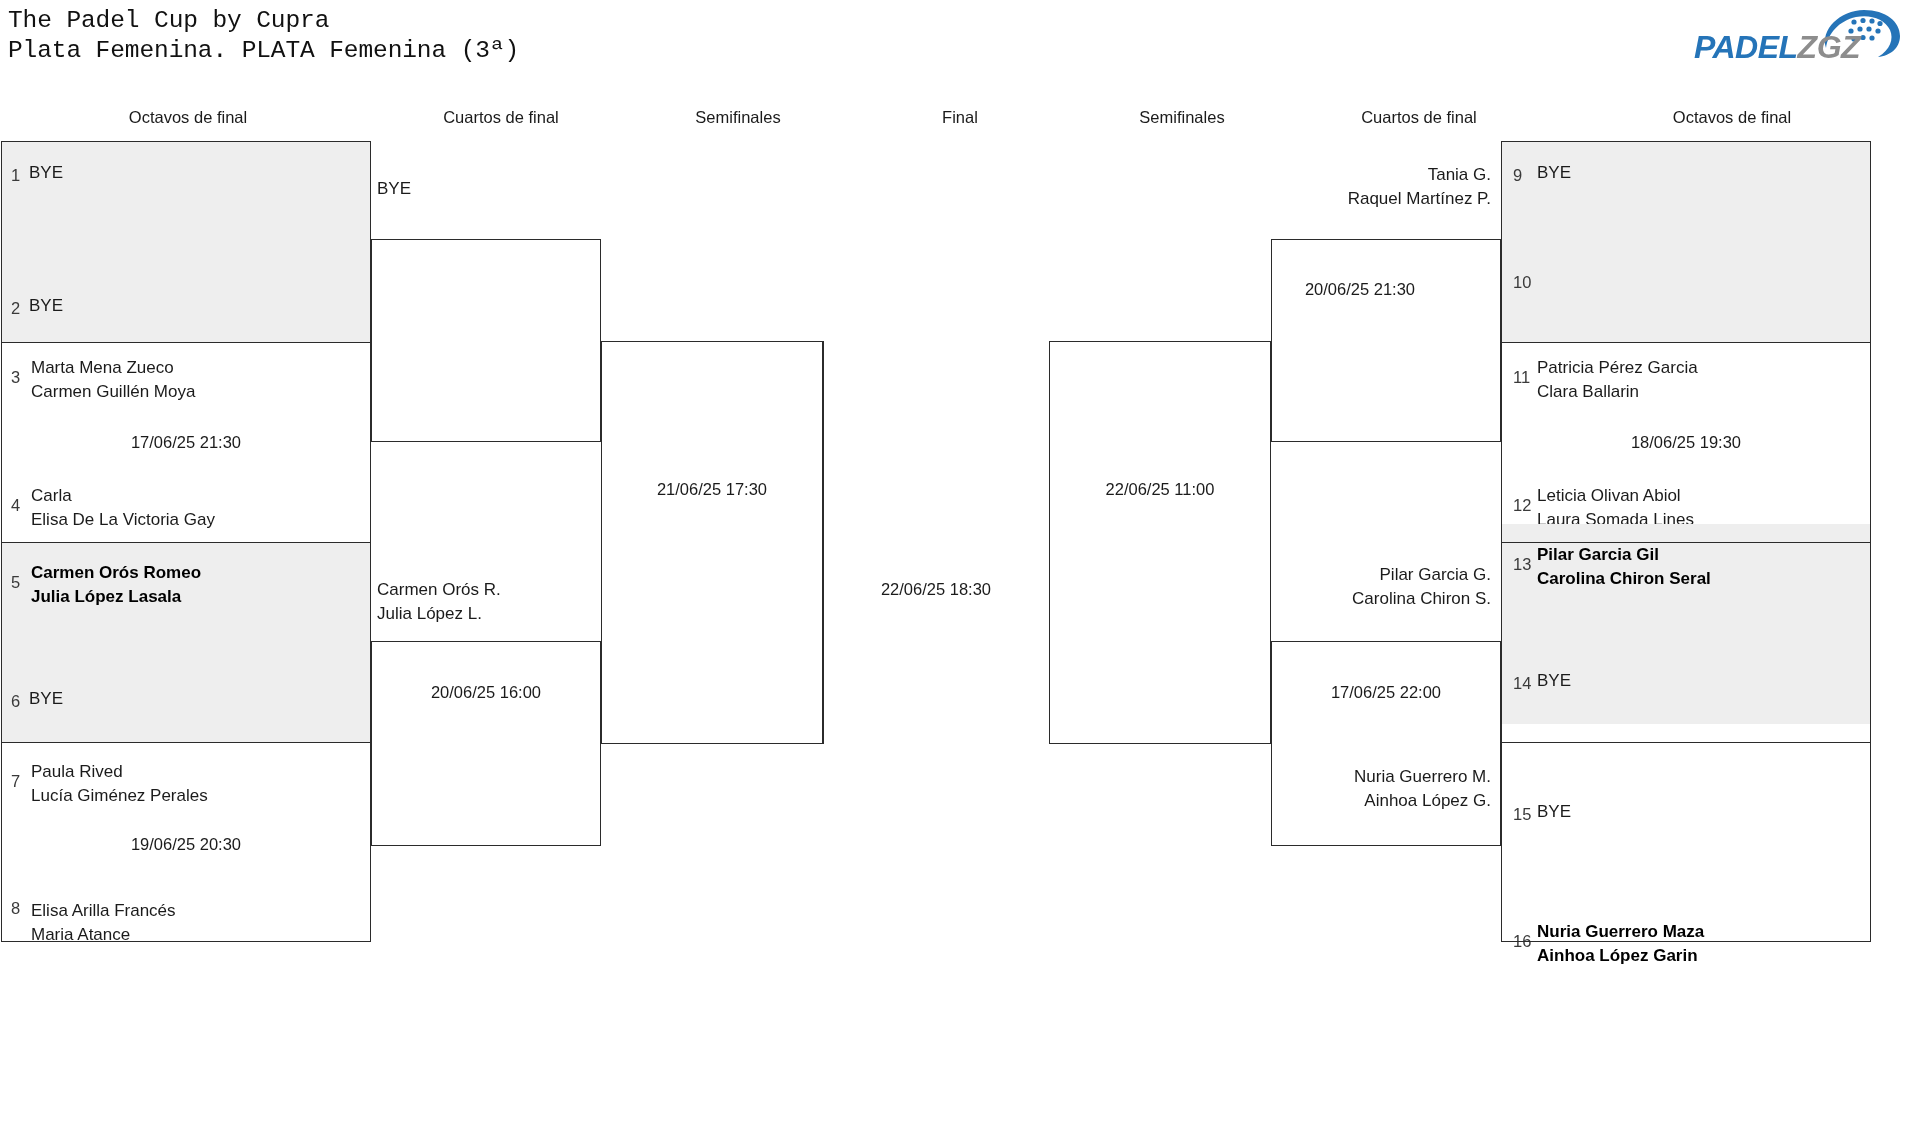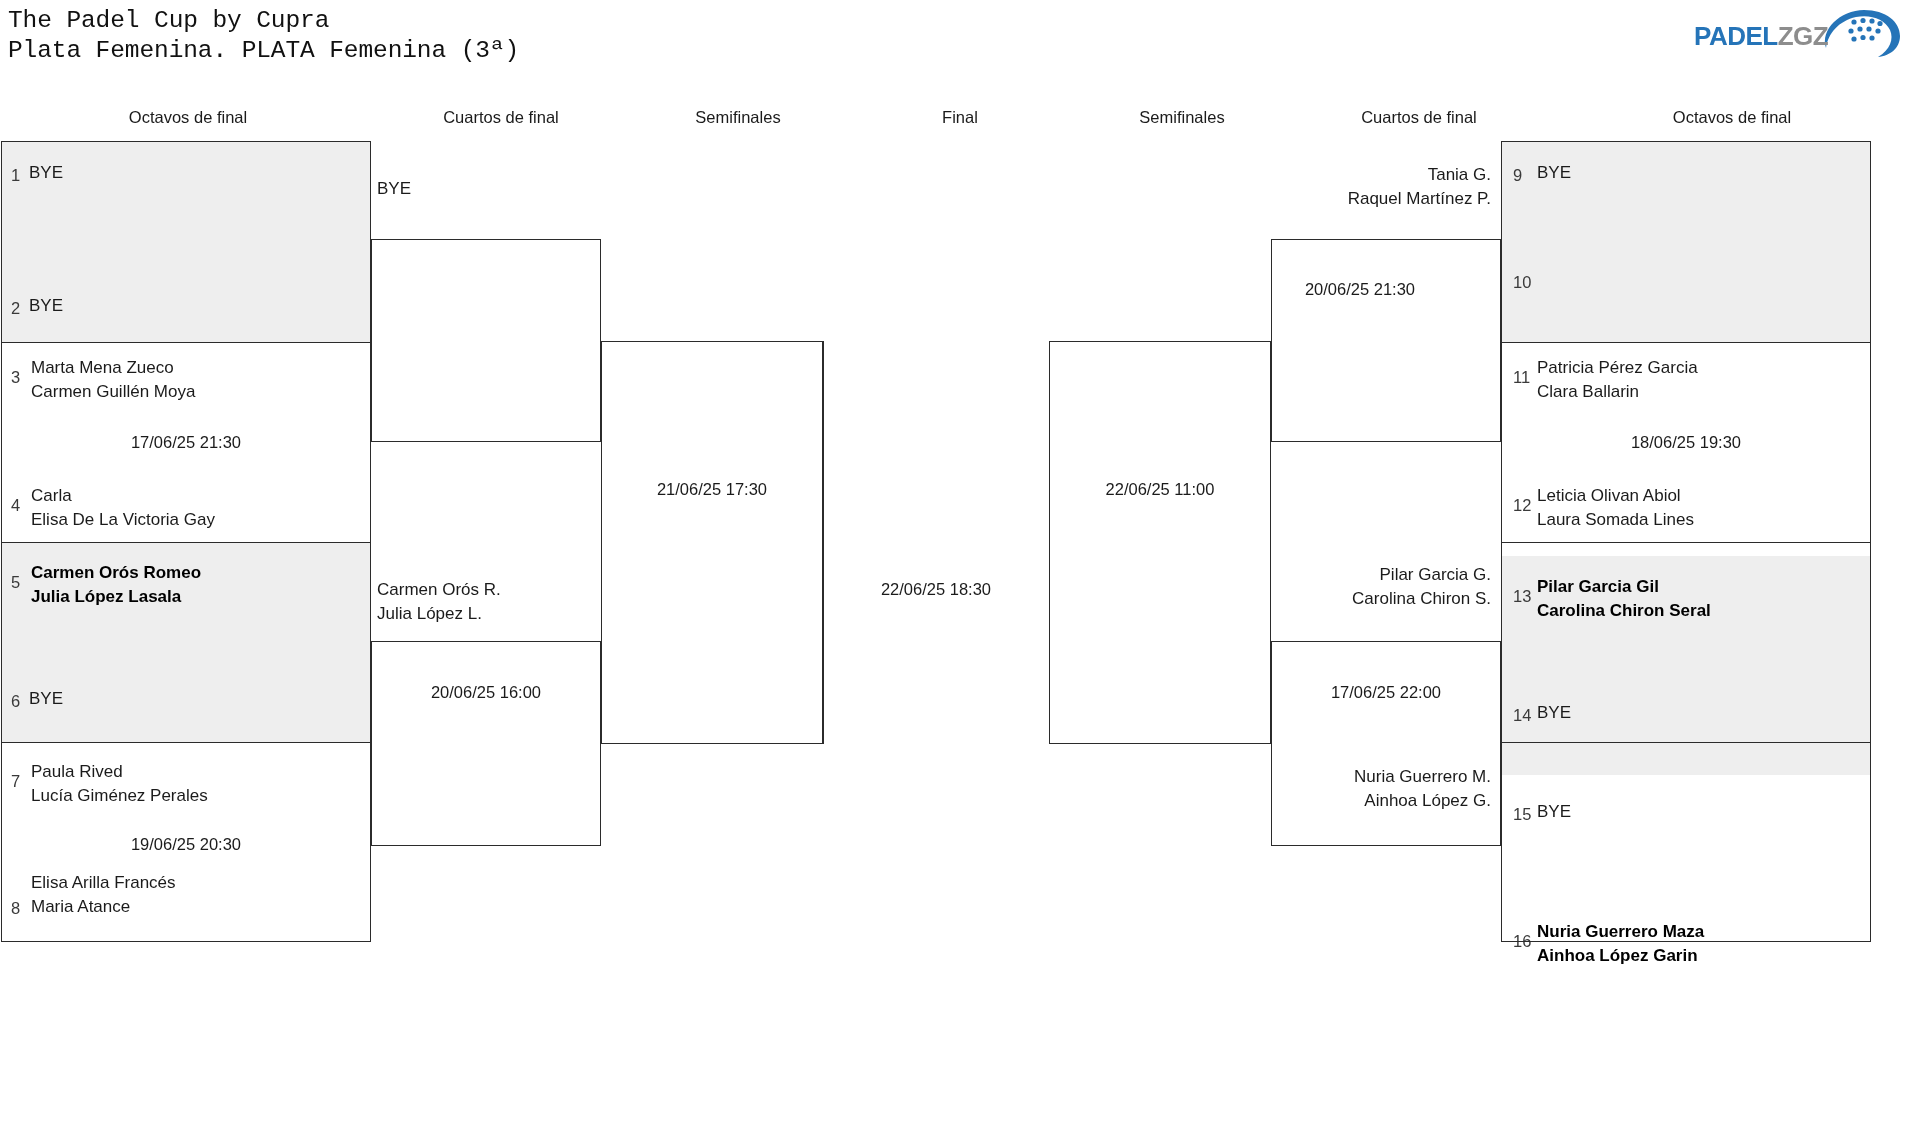--- a/index.html
+++ b/index.html
@@ -34,22 +34,23 @@
   #brand-logo {
     position: absolute;
     right: 18px;
     top: 6px;
     width: 210px;
     height: 62px;
   }
   #brand-logo .logo-text {
     position: absolute;
     left: 2px;
-    bottom: 16px;
-    font-size: 26px;
+    bottom: 2px;
+    font-size: 32px;
+    font-style: italic;
     font-weight: 700;
     letter-spacing: -0.5px;
     white-space: nowrap;
   }
   #brand-logo .logo-padel { color: #2574b8; }
   #brand-logo .logo-zgz { color: #8d8d8d; }
   #brand-logo .swoosh {
     position: absolute;
     right: 0px;
     top: 0px;
@@ -217,21 +218,21 @@
 </div>
 
 <div class="cell" style="left:1px; top:742px; width:370px; height:200px;">
   <span class="seed left" style="top:31px;">7</span>
   <span class="names" style="left:30px; top:18px;">
     <span class="n">Paula Rived</span>
     <span class="n">Lucía Giménez Perales</span>
   </span>
   <span class="match-date" style="left:60px; top:93px; width:250px;">19/06/25 20:30</span>
   <span class="seed left" style="top:158px;">8</span>
-  <span class="names" style="left:30px; top:129px;">
+  <span class="names" style="left:30px; top:157px;">
     <span class="n">Elisa Arilla Francés</span>
     <span class="n">Maria Atance</span>
   </span>
 </div>
 
 <div class="seed-col-frame" style="left:1px; top:141px; width:370px; height:801px;"></div>
 <div class="row-sep" style="left:1px; top:342px; width:370px;"></div>
 <div class="row-sep" style="left:1px; top:542px; width:370px;"></div>
 <div class="row-sep" style="left:1px; top:742px; width:370px;"></div>
 
@@ -289,21 +290,21 @@
     <span class="n">Clara Ballarin</span>
   </span>
   <span class="match-date" style="left:60px; top:91px; width:250px;">18/06/25 19:30</span>
   <span class="seed right" style="top:155px;">12</span>
   <span class="names" style="left:36px; top:142px;">
     <span class="n">Leticia Olivan Abiol</span>
     <span class="n">Laura Somada Lines</span>
   </span>
 </div>
 
-<div class="cell shaded" style="left:1501px; top:556px; width:370px; height:248px;">
+<div class="cell shaded" style="left:1501px; top:524px; width:370px; height:200px;">
   <span class="seed right" style="top:32px;">13</span>
   <span class="names bold" style="left:36px; top:19px;">
     <span class="n">Pilar Garcia Gil</span>
     <span class="n">Carolina Chiron Seral</span>
   </span>
   <span class="seed right" style="top:151px;">14</span>
   <span class="bye" style="left:36px; top:145px;">BYE</span>
 </div>
 
 <div class="cell" style="left:1501px; top:742px; width:370px; height:200px;margin-top:33px;">

